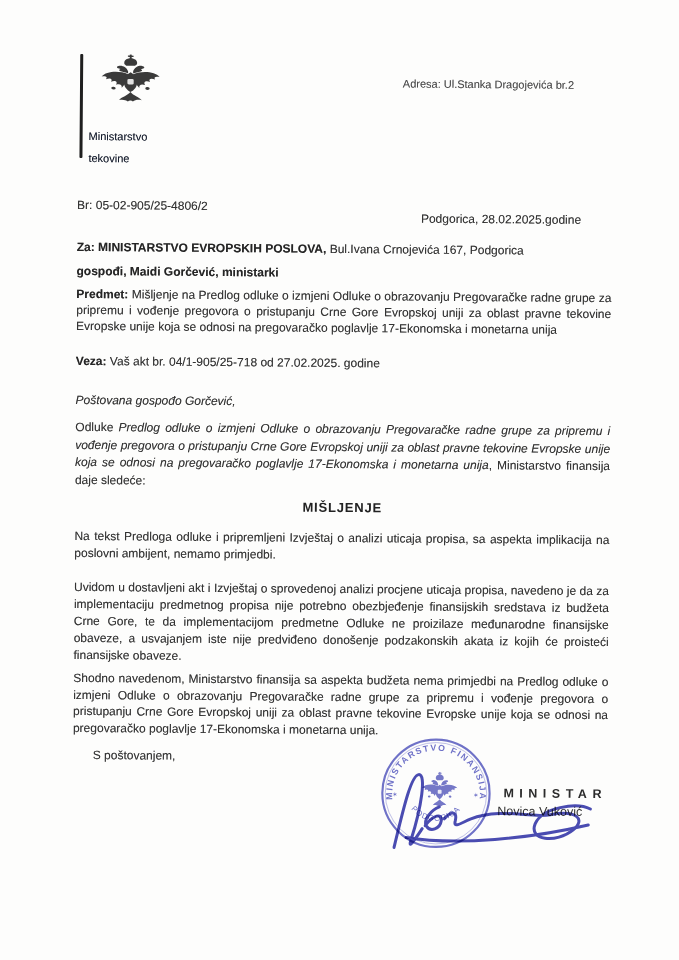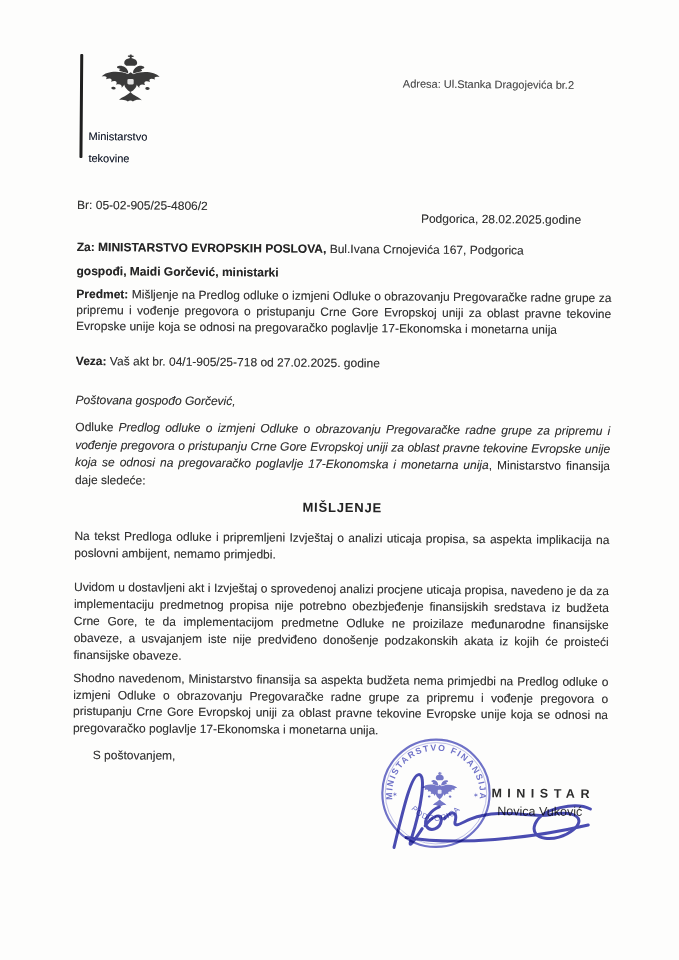--- a/index.html
+++ b/index.html
@@ -26,21 +26,21 @@
   .predmet{left:75px;top:288px;width:535px;text-align:justify;line-height:16px;}
   .veza{left:75px;top:355px;width:535px;}
   .salut{left:75px;top:394px;font-style:italic;}
   .intro{left:75px;top:421px;width:535px;text-align:justify;line-height:17.5px;}
   .intro i{font-family:"Liberation Sans","DejaVu Sans",sans-serif;}
   .heading{left:75px;top:500px;width:535px;text-align:center;font-weight:bold;font-size:13px;letter-spacing:.8px;color:#222;}
   .p1{left:75px;top:530px;width:535px;text-align:justify;line-height:17px;}
   .p2{left:75px;top:581px;width:535px;text-align:justify;line-height:17px;}
   .p3{left:75px;top:672px;width:535px;text-align:justify;line-height:16.5px;}
   .closing{left:75px;top:749px;margin-left:20px;}
-  .mintitle{left:494px;top:785px;font-weight:bold;font-size:12.5px;letter-spacing:5.5px;color:#2b2b2b;}
+  .mintitle{left:494px;top:785px;font-weight:bold;font-size:12.5px;letter-spacing:5.5px;color:#2b2b2b;padding-left:12px;}
   .minname{left:500px;top:803px;font-size:12.5px;color:#333;}
   .stamp{left:380px;top:734px;width:117px;height:117px;mix-blend-mode:multiply;opacity:.88;}
   .sigink{left:383px;top:765px;width:222px;height:95px;mix-blend-mode:multiply;opacity:.92;}
   .hiddefs{position:absolute;width:0;height:0;overflow:hidden;}
 </style>
 </head>
 <body>
 
 <svg class="hiddefs" aria-hidden="true">
   <symbol id="coa-eagle" viewBox="0 0 100 125" preserveAspectRatio="none">

